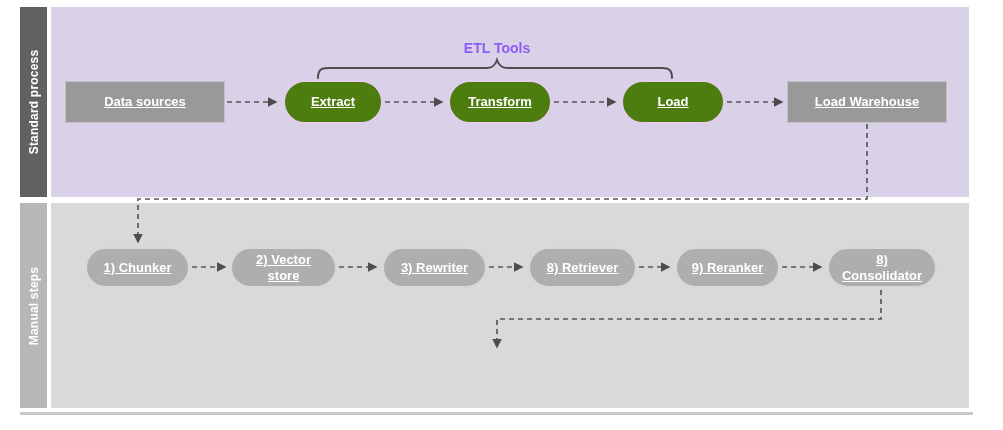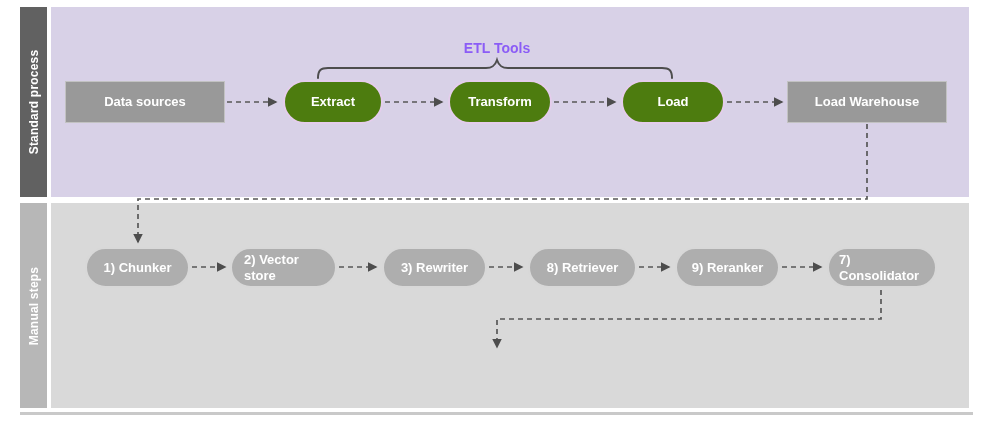--- a/index.html
+++ b/index.html
@@ -15,21 +15,21 @@
   .lane-body{position:absolute;left:51px;width:918px;}
   .lane-body.standard{top:7px;height:190px;background:#d8d1e7;}
   .lane-body.manual{top:203px;height:205px;background:#d9d9d9;}
   .bottom-shadow{position:absolute;left:20px;top:412px;width:953px;height:3px;background:#c9c9c9;}
 
   
   #wires{position:absolute;left:0;top:0;width:1003px;height:430px;z-index:2;}
 
   
   .node{position:absolute;z-index:3;display:flex;align-items:center;justify-content:center;
-        color:#ffffff;font-weight:bold;font-size:13px;line-height:1.2;box-sizing:border-box;}
+        color:#ffffff;font-weight:bold;font-size:13px;text-align:center;line-height:1.2;box-sizing:border-box;text-decoration:underline;}
   .rect-node{background:#999999;border:1px solid #c2c2c2;}
   .pill{border-radius:22px;}
   .etl-pill{background:#4d7c0f;border:2px solid #e4cdec;}
   .gray-pill{background:#aeaeae;border:2px solid #d8d8d8;}
   .yellow-node{background:#ffd966;border:2px solid #f2f2f2;}
 
   #n-data-sources{left:65px;top:81px;width:160px;height:42px;}
   #n-extract{left:283px;top:80px;width:100px;height:44px;}
   #n-transform{left:448px;top:80px;width:104px;height:44px;}
   #n-load{left:621px;top:80px;width:104px;height:44px;}
@@ -90,15 +90,15 @@
   <div id="n-extract" class="node pill etl-pill">Extract</div>
   <div id="n-transform" class="node pill etl-pill">Transform</div>
   <div id="n-load" class="node pill etl-pill">Load</div>
   <div id="n-data-warehouse" class="node rect-node">Load Warehouse</div>
 
   <div id="n-chunker" class="node pill gray-pill">1) Chunker</div>
   <div id="n-vector-store" class="node pill gray-pill">2) Vector store</div>
   <div id="n-rewriter" class="node pill gray-pill">3) Rewriter</div>
   <div id="n-retriever" class="node pill gray-pill">8) Retriever</div>
   <div id="n-reranker" class="node pill gray-pill">9) Reranker</div>
-  <div id="n-consolidator" class="node pill gray-pill">7) Consolidator</div>
+  <div id="n-consolidator" class="node pill gray-pill">8) Consolidator</div>
 
 </div>
 
 </body></html>

